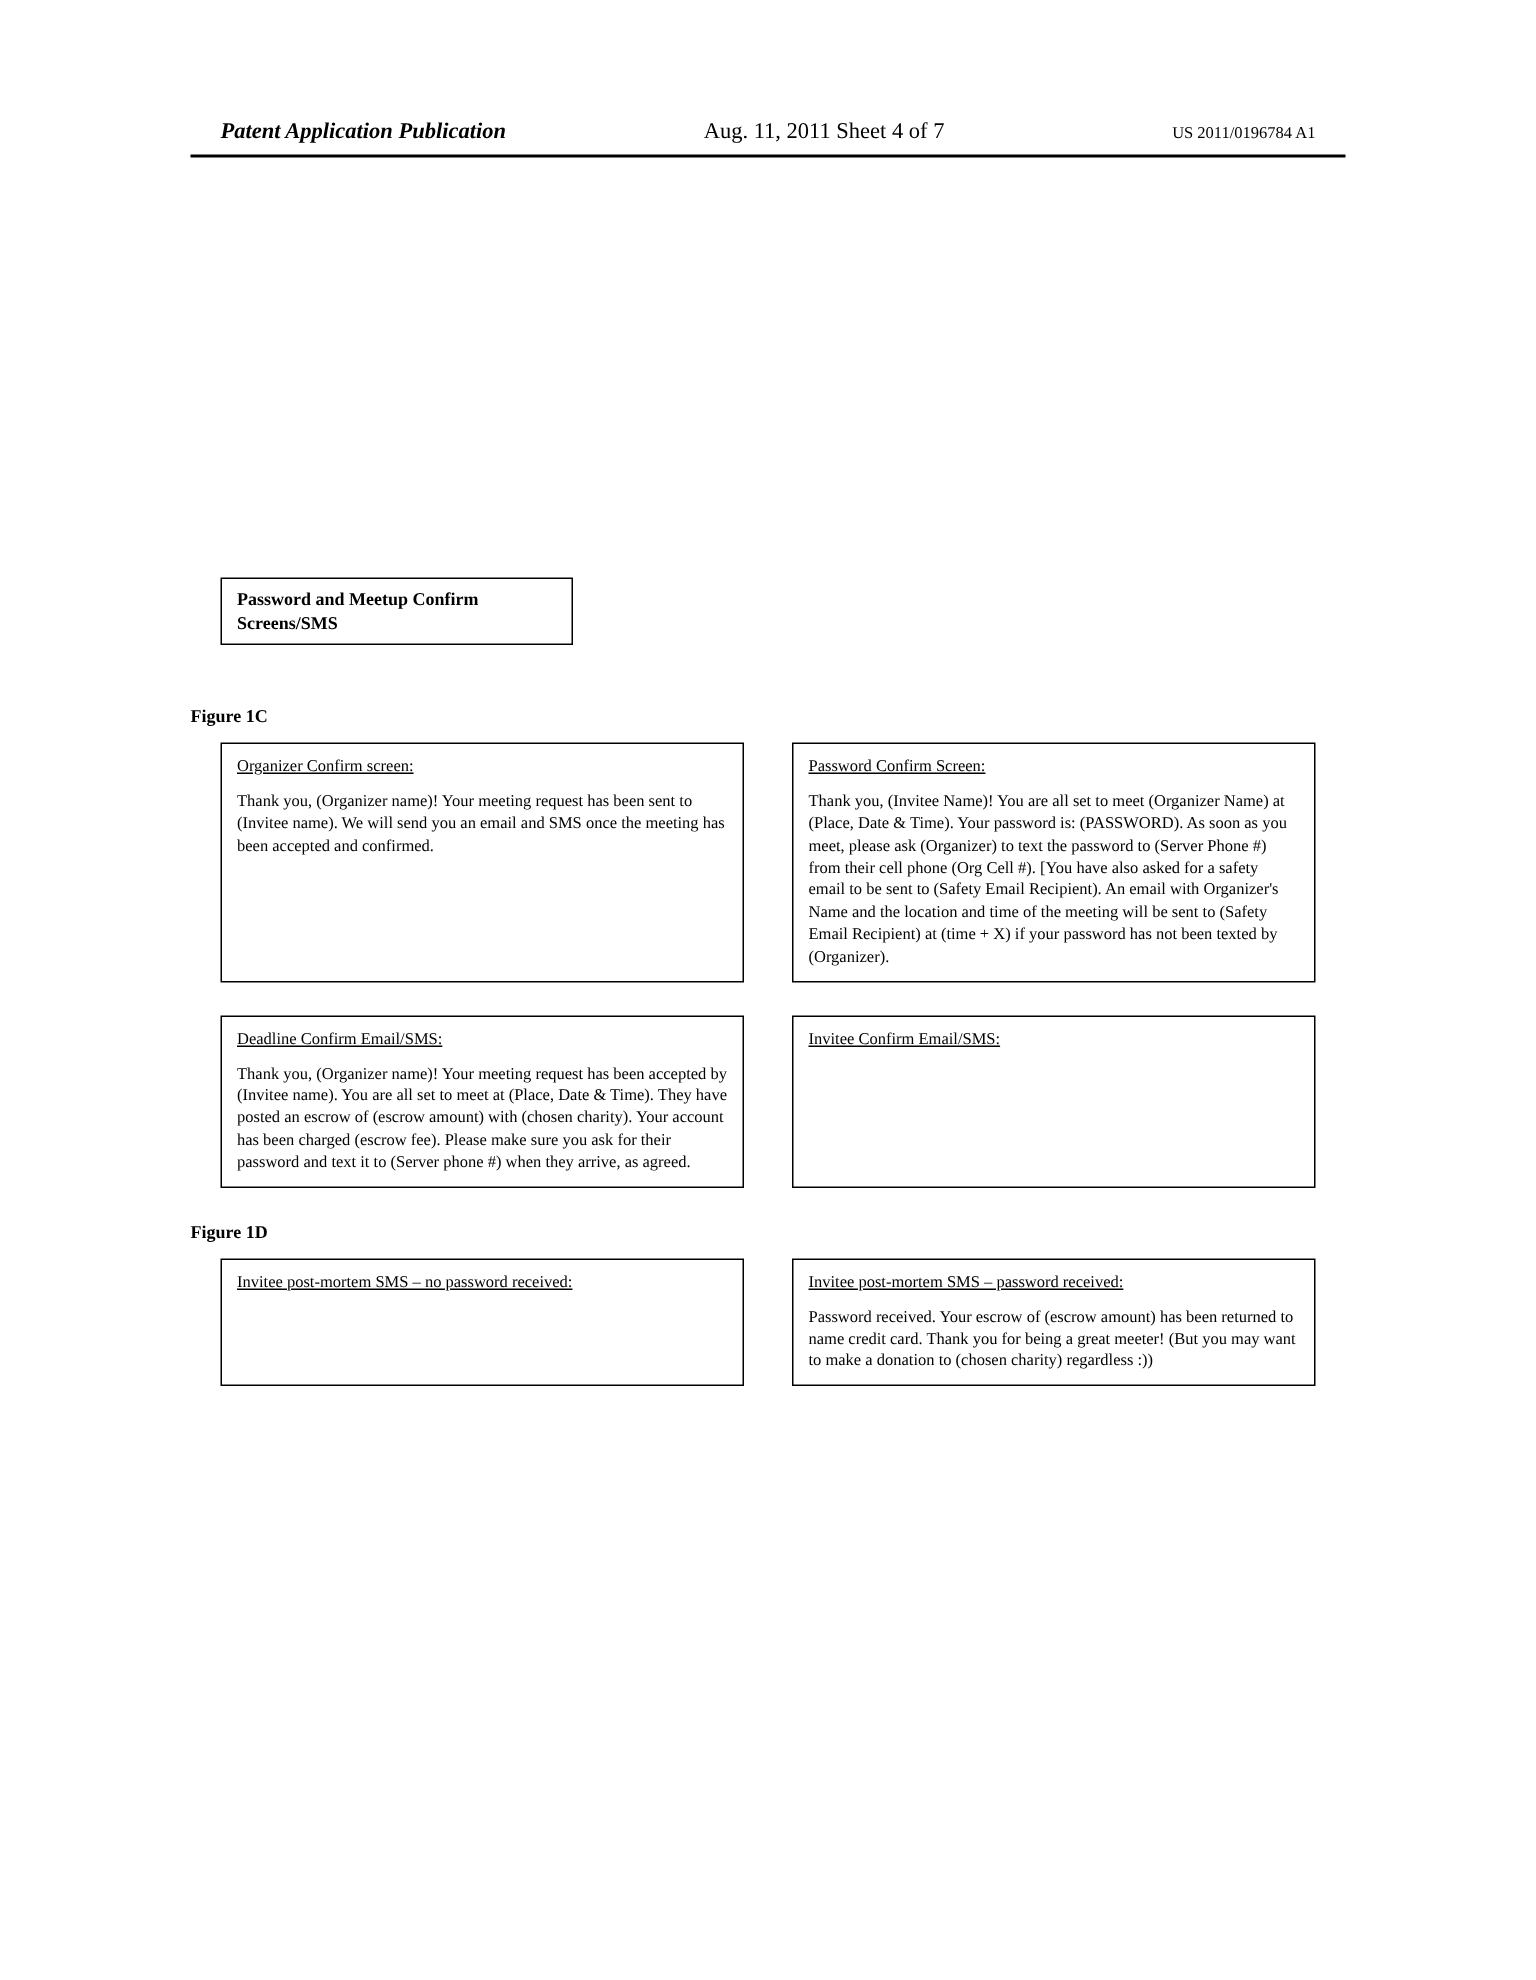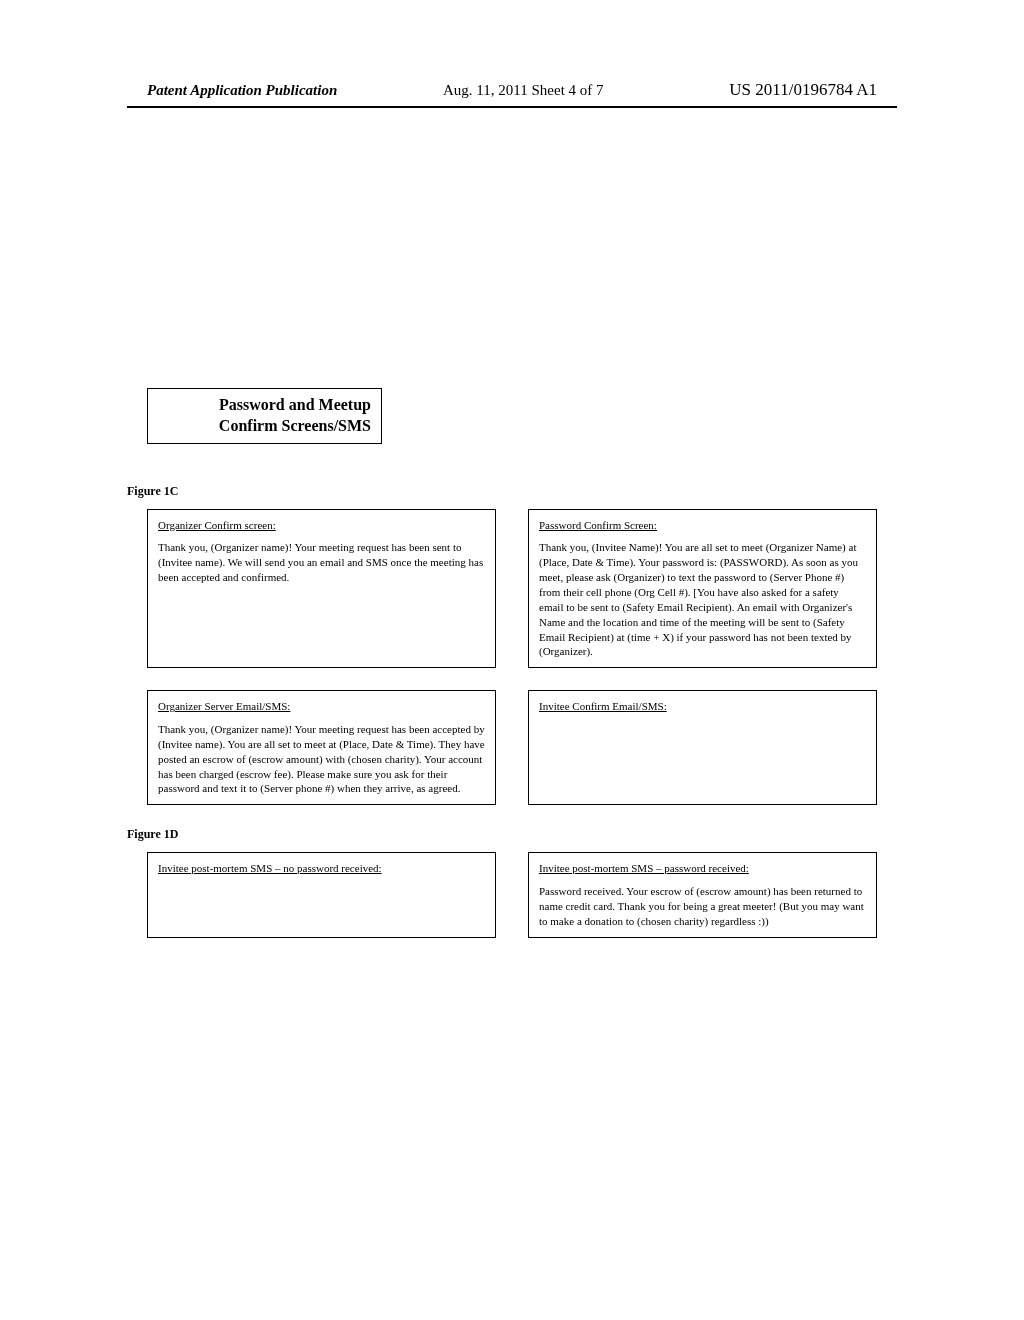--- a/index.html
+++ b/index.html
@@ -30,33 +30,32 @@
     }
     .header-left {
       font-weight: bold;
       font-size: 15px;
       font-style: italic;
     }
     .header-center {
       font-size: 15px;
     }
     .header-right {
-      font-size: 17px;
+      font-size: 11px;
       margin-left: 20px;
     }
     .label-box {
       border: 1px solid #000;
       padding: 6px 10px;
       width: 235px;
       margin-left: 20px;
       margin-bottom: 40px;
       font-weight: bold;
-      font-size: 16px;
+      font-size: 12px;
       line-height: 1.3;
-      text-align: right;
     }
     .figure-caption {
       text-align: left;
       font-weight: bold;
       font-size: 12px;
       margin-bottom: 10px;
     }
     .row {
       display: flex;
       justify-content: space-between;
@@ -101,21 +100,21 @@
       <div class="box-body">Thank you, (Organizer name)! Your meeting request has been sent to (Invitee name). We will send you an email and SMS once the meeting has been accepted and confirmed.</div>
     </div>
     <div class="box">
       <div class="box-title">Password Confirm Screen:</div>
       <div class="box-body">Thank you, (Invitee Name)! You are all set to meet (Organizer Name) at (Place, Date &amp; Time). Your password is: (PASSWORD). As soon as you meet, please ask (Organizer) to text the password to (Server Phone #) from their cell phone (Org Cell #). [You have also asked for a safety email to be sent to (Safety Email Recipient). An email with Organizer's Name and the location and time of the meeting will be sent to (Safety Email Recipient) at (time + X) if your password has not been texted by (Organizer).</div>
     </div>
   </div>
 
   <div class="row">
     <div class="box">
-      <div class="box-title">Organizer Server Email/SMS:</div>
+      <div class="box-title">Deadline Confirm Email/SMS:</div>
       <div class="box-body">Thank you, (Organizer name)! Your meeting request has been accepted by (Invitee name). You are all set to meet at (Place, Date &amp; Time). They have posted an escrow of (escrow amount) with (chosen charity). Your account has been charged (escrow fee). Please make sure you ask for their password and text it to (Server phone #) when they arrive, as agreed.</div>
     </div>
     <div class="box">
       <div class="box-title">Invitee Confirm Email/SMS:</div>
     </div>
   </div>
 
   <div class="figure-caption">Figure 1D</div>
 
   <div class="row">

